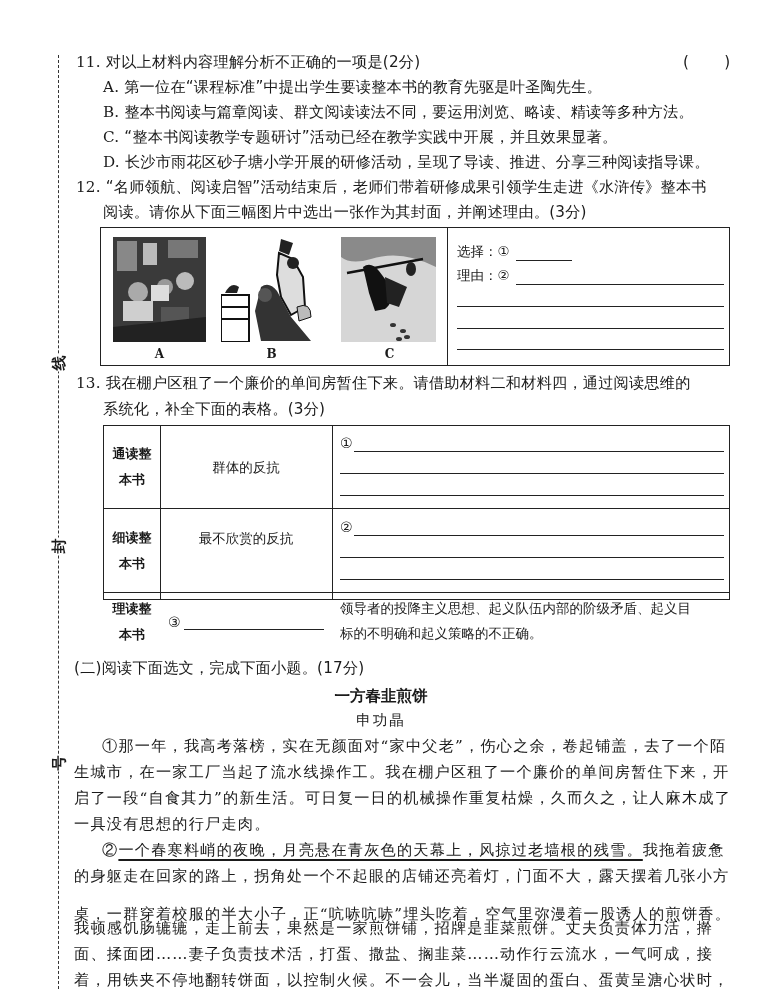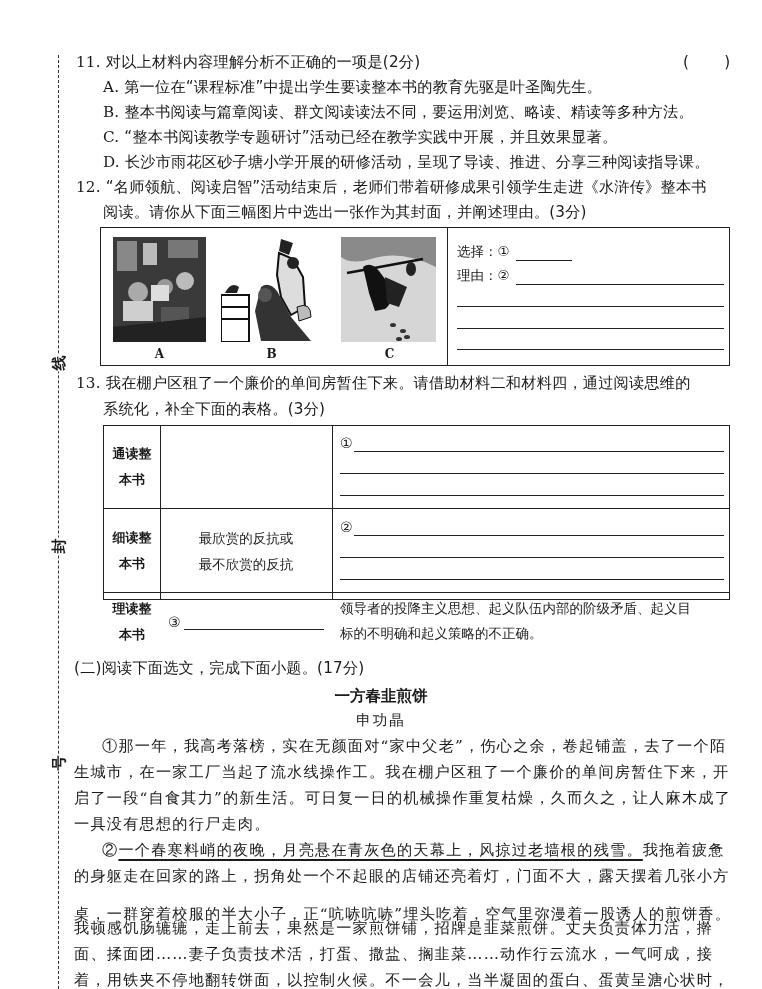--- a/index.html
+++ b/index.html
@@ -141,31 +141,31 @@
 <div class="tbl">
   <div class="vline" style="left:56px;"></div>
   <div class="vline" style="left:228px;"></div>
   <div class="hline" style="top:82px;"></div>
   <div class="hline" style="top:166px;"></div>
 
   <div class="cell-txt cell-head" style="left:0; width:56px; top:15px;">
     <div>通读整</div>
     <div>本书</div>
   </div>
+  <div class="cell-txt" style="left:56px; width:172px; top:28px;">群体的反抗</div>
   <div class="cell-txt" style="left:236px; top:4px; font-size:14px;">①</div>
   <div class="uline" style="left:250px; top:25px; width:370px;"></div>
   <div class="uline" style="left:236px; top:47px; width:384px;"></div>
   <div class="uline" style="left:236px; top:69px; width:384px;"></div>
 
   <div class="cell-txt cell-head" style="left:0; width:56px; top:99px;">
     <div>细读整</div>
     <div>本书</div>
   </div>
   <div class="cell-txt" style="left:56px; width:172px; top:99px;">
-    <div>最欣赏的反抗或</div>
     <div>最不欣赏的反抗</div>
   </div>
   <div class="cell-txt" style="left:236px; top:88px; font-size:14px;">②</div>
   <div class="uline" style="left:250px; top:109px; width:370px;"></div>
   <div class="uline" style="left:236px; top:131px; width:384px;"></div>
   <div class="uline" style="left:236px; top:153px; width:384px;"></div>
 
   <div class="cell-txt cell-head" style="left:0; width:56px; top:170px;">
     <div>理读整</div>
     <div>本书</div>

